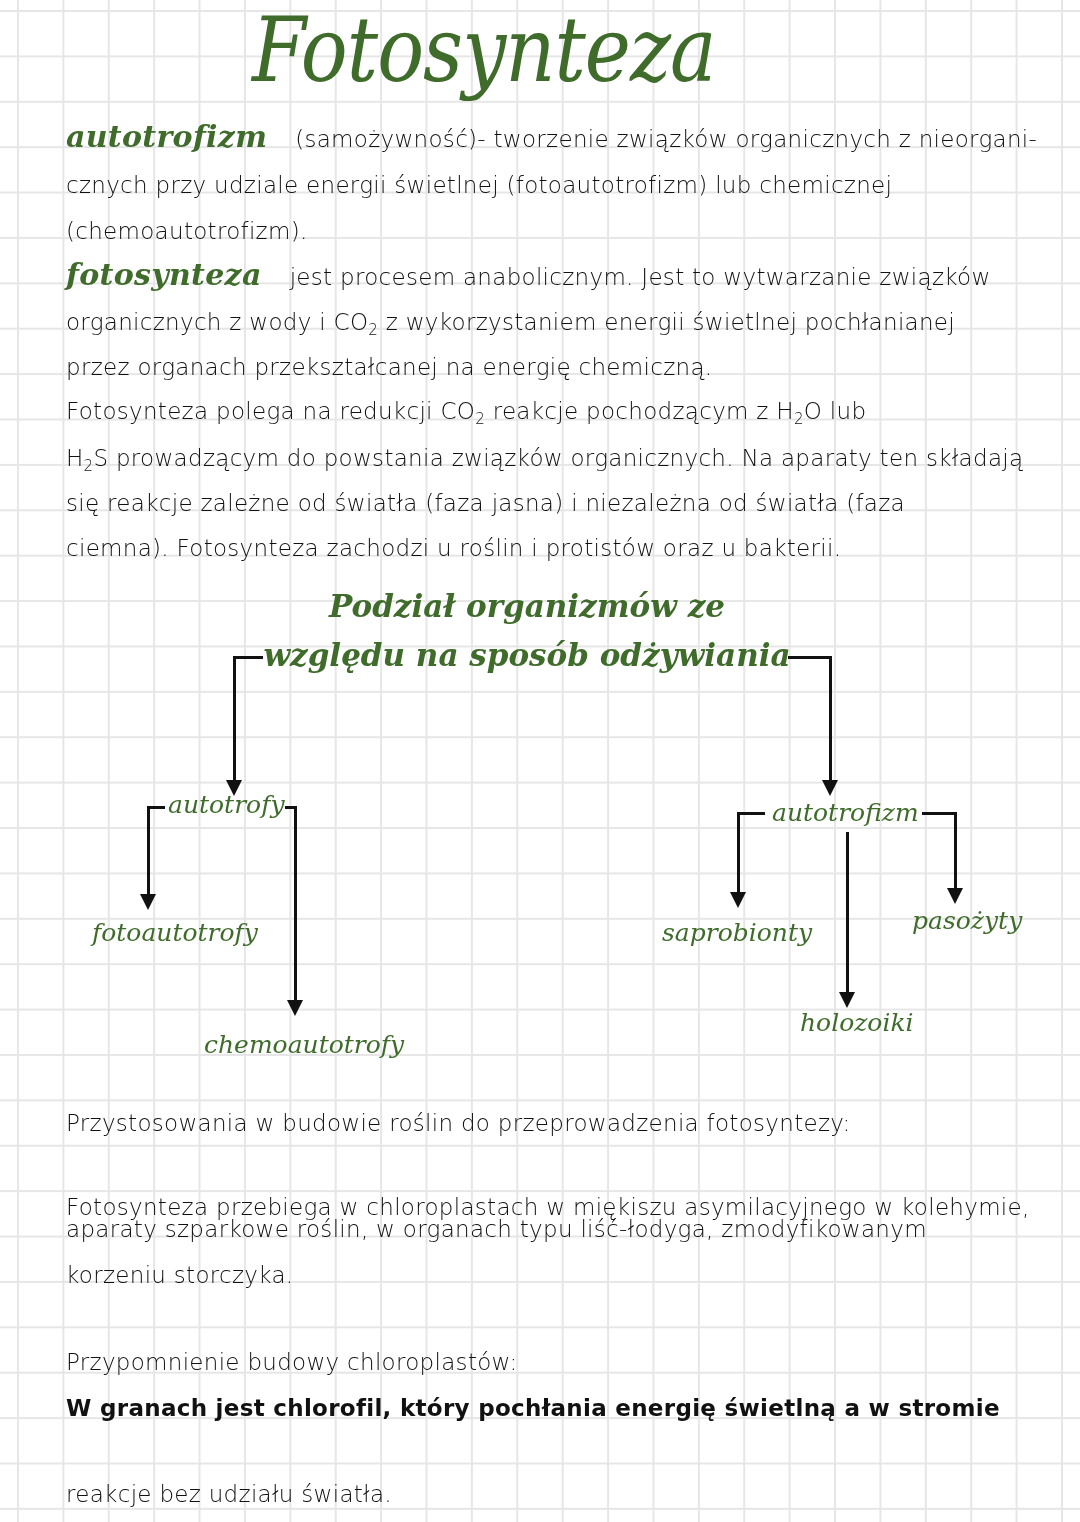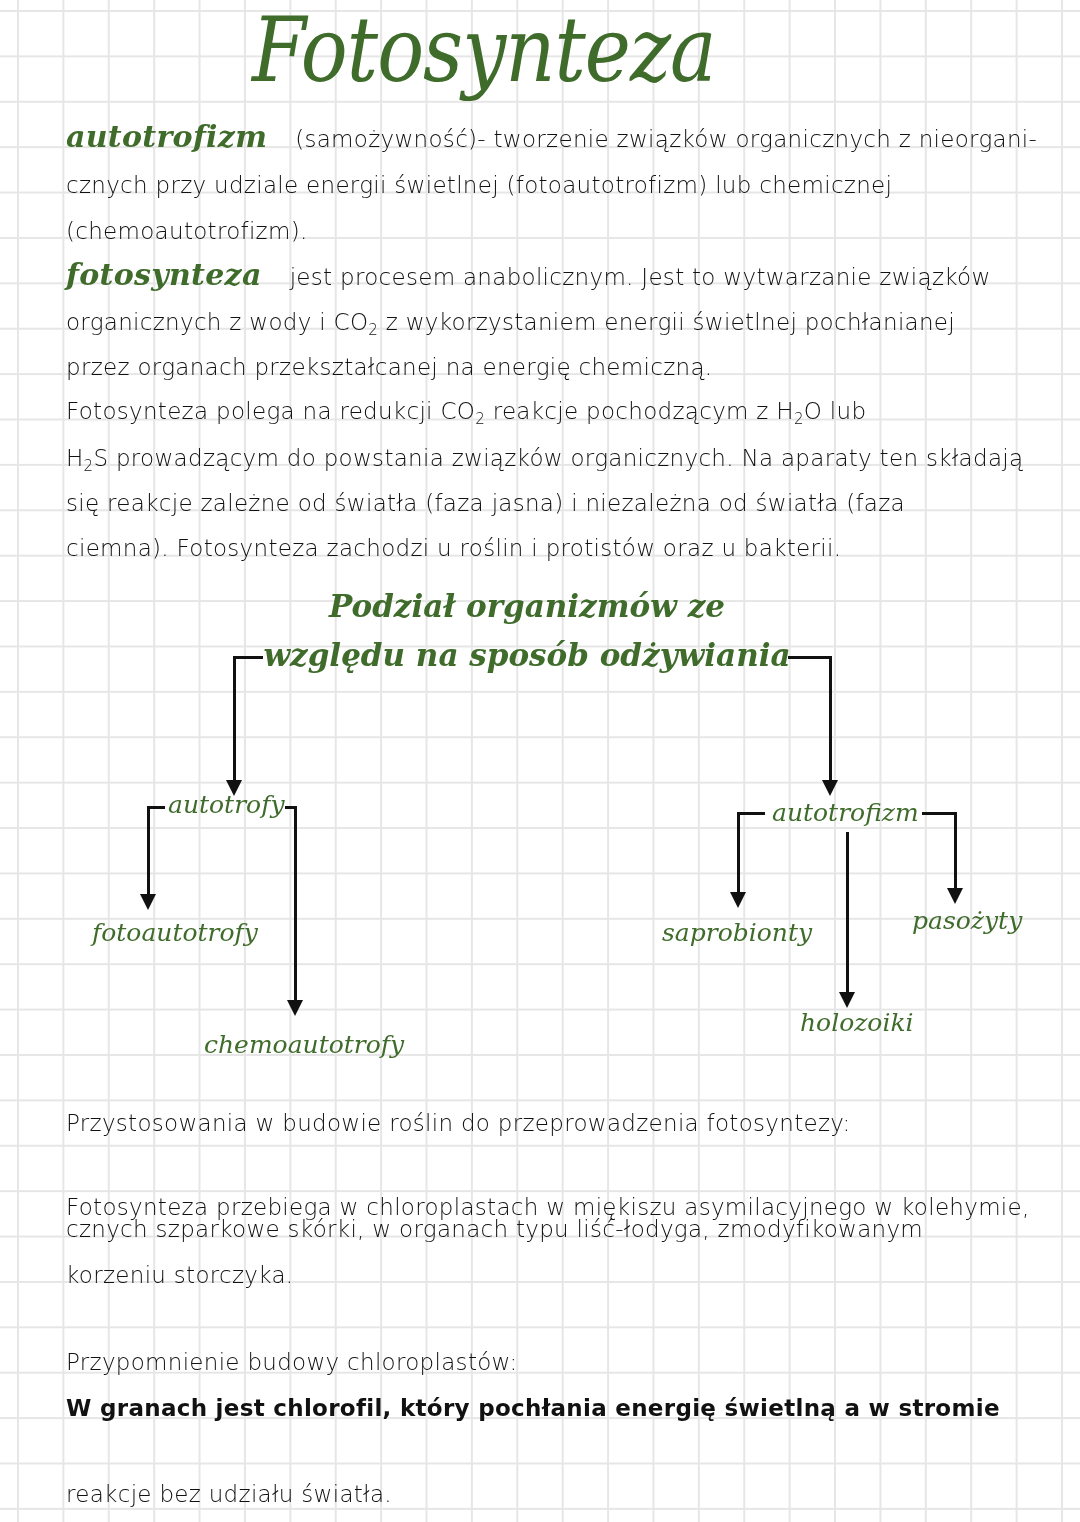--- a/index.html
+++ b/index.html
@@ -129,18 +129,18 @@
 <div class="arrow" style="left:947px; top:888px;"></div>
 <div class="connector" style="left:846px; top:832px; width:3px; height:162px;"></div>
 <div class="arrow" style="left:839px; top:992px;"></div>
 
 <div class="abs node" style="left:662px; top:918px;">saprobionty</div>
 <div class="abs node" style="left:912px; top:906px;">pasożyty</div>
 <div class="abs node" style="left:800px; top:1008px;">holozoiki</div>
 
 <div class="line" style="top:1096px;margin-top:12px;">Przystosowania w budowie roślin do przeprowadzenia fotosyntezy:</div>
 <div class="line" style="top:1168px;margin-top:24px;">Fotosynteza przebiega w chloroplastach w miękiszu asymilacyjnego w kolehymie,</div>
-<div class="line" style="top:1214px;">cznych szparkowe skórki, w organach typu liść-łodyga, zmodyfikowanym</div>
+<div class="line" style="top:1214px;">aparaty szparkowe roślin, w organach typu liść-łodyga, zmodyfikowanym</div>
 <div class="line" style="top:1260px;">korzeniu storczyka.</div>
 
 <div class="line" style="top:1347px;">Przypomnienie budowy chloroplastów:</div>
 <div class="line" style="top:1393px;font-weight:bold;">W granach jest chlorofil, który pochłania energię świetlną a w stromie</div>
 <div class="line" style="top:1439px;margin-top:40px;">reakcje bez udziału światła.</div>
 
 </body></html>

